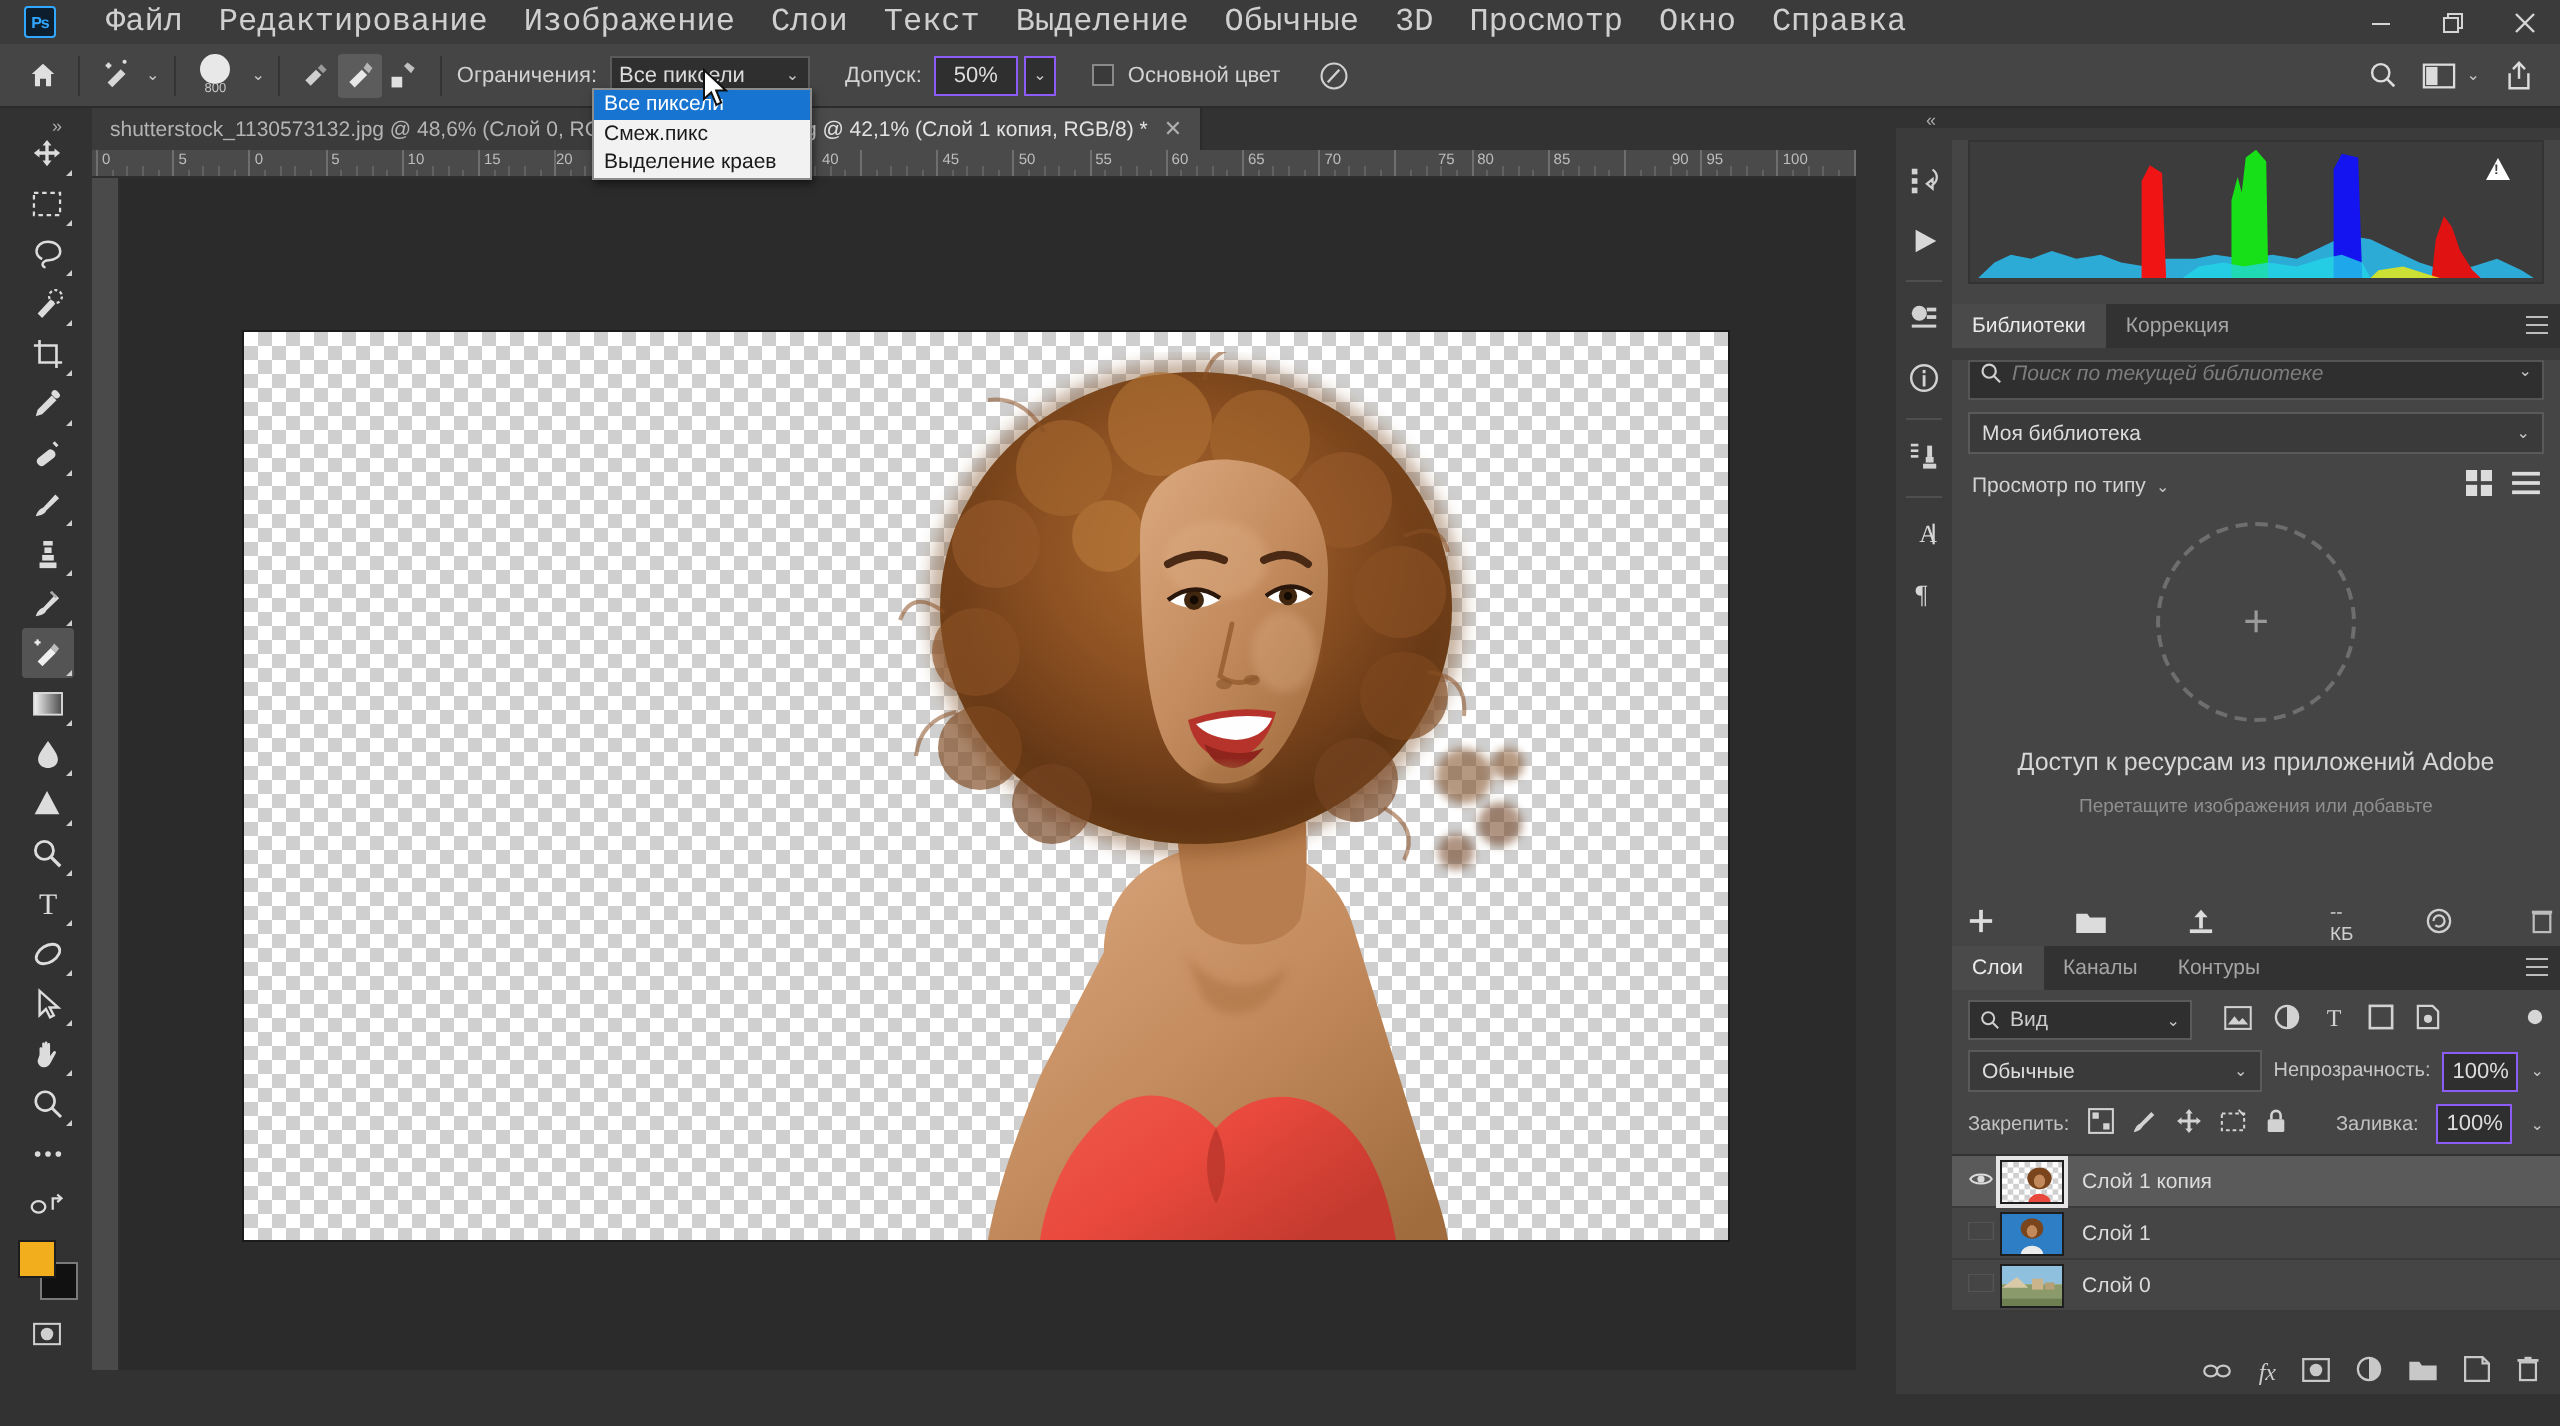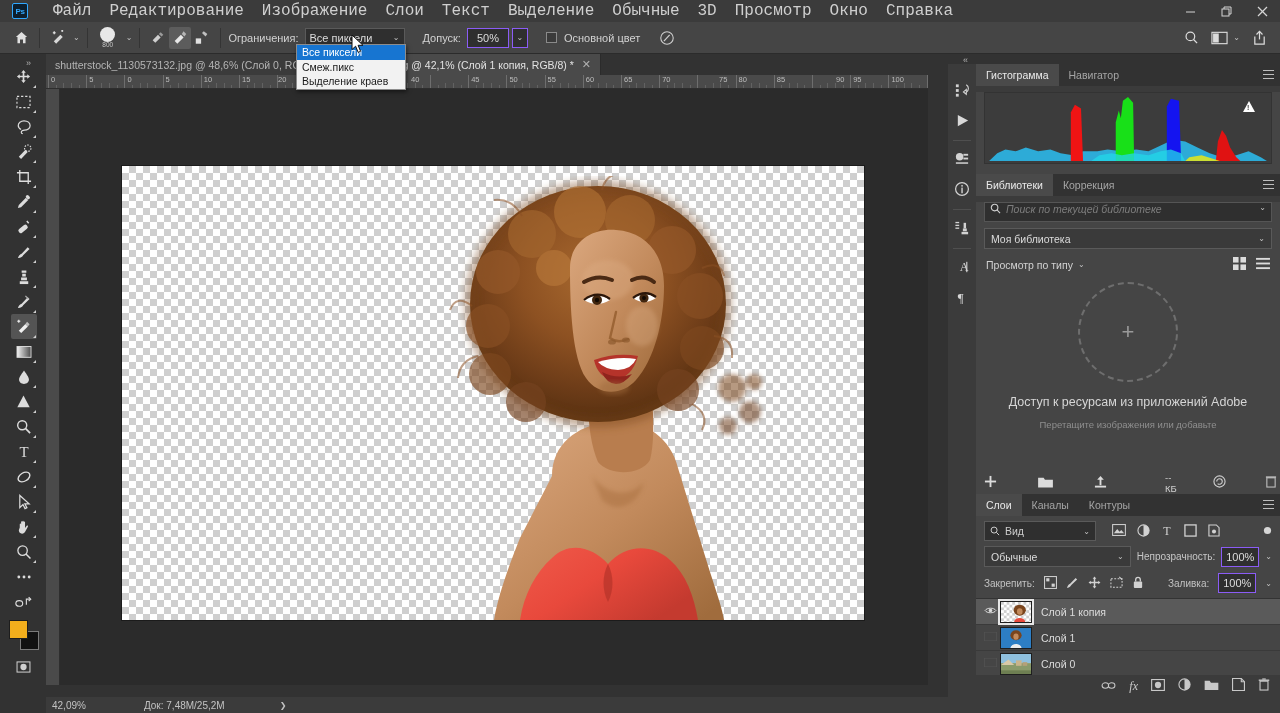--- a/index.html
+++ b/index.html
@@ -531,25 +531,20 @@
 
         <path d="M192 184 q22 -8 44 -4 q-6 22 -24 24 q-16 -2 -20 -20 Z" fill="#b5332a"></path>
         <path d="M196 186 q20 -6 38 -3 q-4 10 -18 11 q-14 -1 -20 -8 Z" fill="#fefefe"></path>
         <path d="M200 196 q16 8 30 2 q-8 10 -16 10 q-10 -1 -14 -12 Z" fill="#8f241d"></path>
 
         <ellipse cx="212" cy="212" rx="15" ry="7" fill="#a06c3d" opacity=".45" filter="url(#soft)"></ellipse>
       </svg>
     </div>
   </div>
 
-  <div class="statusbar">
-    <span style="margin-left:6px">42,09%</span>
-    <span style="margin-left:58px">Док: 7,48M/25,2M</span>
-    <span style="margin-left:55px; font-size:8px">❯</span>
-  </div>
 
   <div class="toolbar">
     <div class="tool">
       <svg width="15" height="15" viewBox="0 0 16 16">
           <path d="M8 1 L10.4 4 L8.9 4 L8.9 7.1 L12 7.1 L12 5.6 L15 8 L12 10.4 L12 8.9 L8.9 8.9 L8.9 12 L10.4 12 L8 15 L5.6 12 L7.1 12 L7.1 8.9 L4 8.9 L4 10.4 L1 8 L4 5.6 L4 7.1 L7.1 7.1 L7.1 4 L5.6 4 Z" fill="#dcdcdc"></path>
         </svg>
       <span class="cn"></span>
     </div>
     <div class="tool">
       <svg width="15" height="14" viewBox="0 0 16 15">
@@ -763,29 +758,20 @@
     </div>
     <div class="ri">
       <svg width="16" height="16" viewBox="0 0 17 17">
           <text x="4" y="13.5" font-family="Liberation Serif, serif" font-size="14" fill="#d6d6d6">¶</text>
         </svg>
     </div>
   </div>
 
   <div class="panels">
 
-    <div class="ptabs">
-      <div class="ptab act">Гистограмма</div>
-      <div class="ptab">Навигатор</div>
-      <div class="pmenu">
-          <i></i>
-          <i></i>
-          <i></i>
-        </div>
-    </div>
     <div class="pbody" style="padding-bottom:2px;">
       <div class="histo">
         <svg width="100%" height="100%" viewBox="0 0 280 72" preserveAspectRatio="none">
 
           <path d="M4 70 L12 62 L20 58 L30 60 L40 56 L52 60 L64 58 L74 62 L86 64 L96 60 L110 60 L120 58 L134 60 L148 58 L160 60 L172 54 L184 48 L196 50 L208 56 L220 62 L232 66 L246 64 L258 60 L270 66 L276 70 Z" fill="#2bb7e8" opacity=".9"></path>
 
           <path d="M84 70 L84 20 L88 12 L94 16 L96 70 Z" fill="#f01414"></path>
 
           <path d="M128 70 L128 30 L131 18 L133 26 L135 8 L140 4 L145 10 L146 70 Z" fill="#18e018"></path>
 

